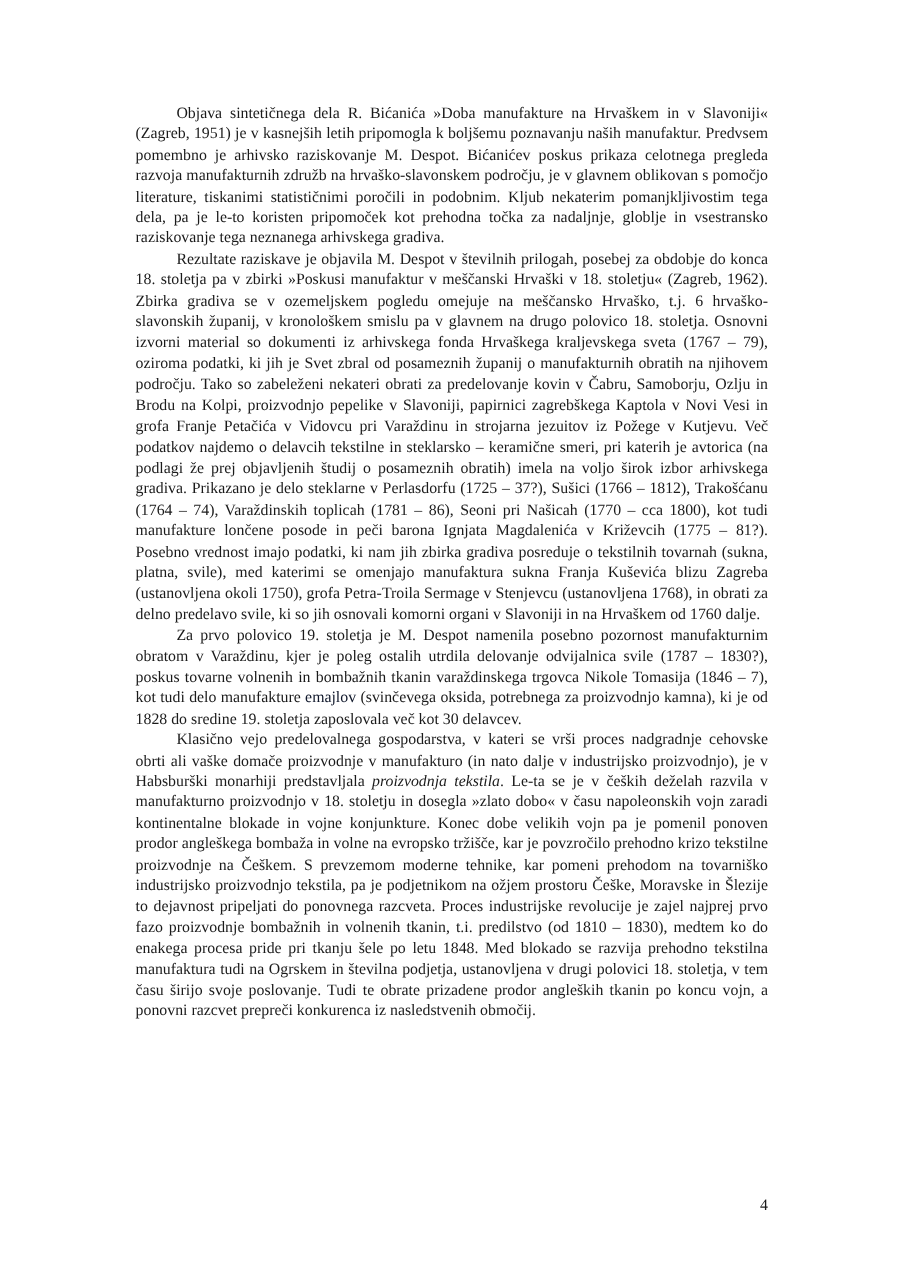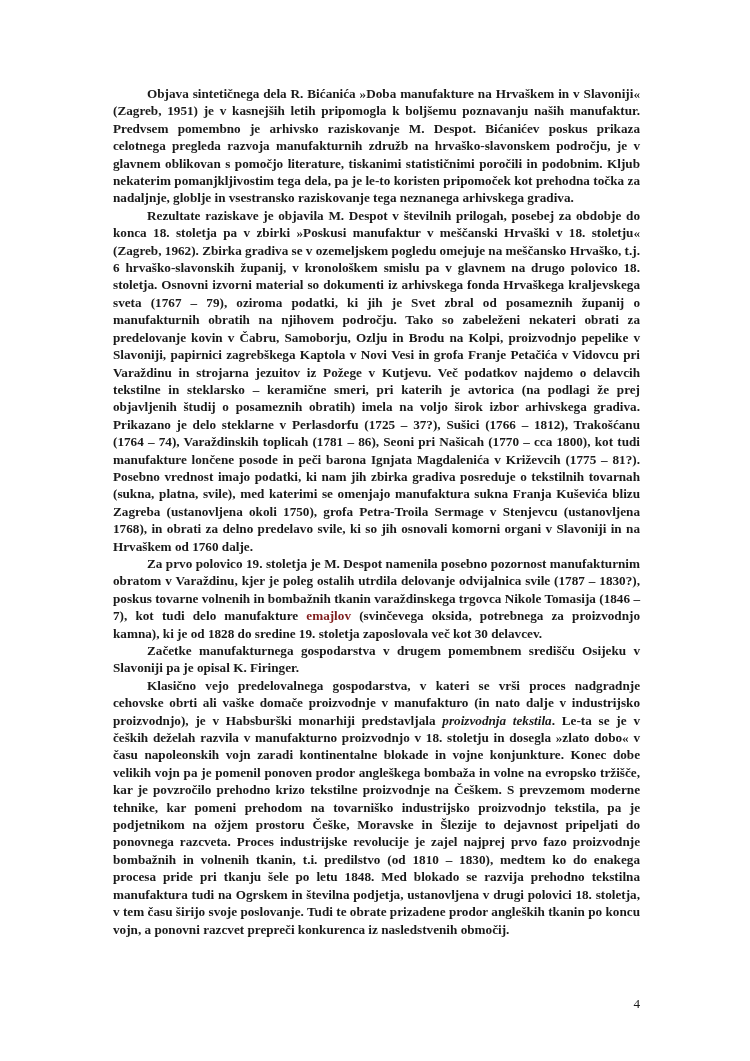--- a/index.html
+++ b/index.html
@@ -22,24 +22,23 @@
     width: 527px;
   }
   .para {
     margin: 0;
     font-size: 13.2px;
     line-height: 17.4px;
     text-align: justify;
     text-indent: 34px;
     hyphens: none;
     word-spacing: 0;
-    font-weight: bold;
   }
   .hl-emajlov {
-    color: #7f1d1d;
+    color: #0f172a;
   }
   .italic-term {
     font-style: italic;
     margin-top: 13px;
   }
   .page-number {
     position: absolute;
     right: 110px;
     top: 995px;
     font-size: 13.2px;
@@ -53,19 +52,18 @@
 <body>
 
 <div class="page">
 
   <p class="para">Objava sintetičnega dela R. Bićanića »Doba manufakture na Hrvaškem in v Slavoniji« (Zagreb, 1951) je v kasnejših letih pripomogla k boljšemu poznavanju naših manufaktur. Predvsem pomembno je arhivsko raziskovanje M. Despot. Bićanićev poskus prikaza celotnega pregleda razvoja manufakturnih združb na hrvaško-slavonskem področju, je v glavnem oblikovan s pomočjo literature, tiskanimi statističnimi poročili in podobnim. Kljub nekaterim pomanjkljivostim tega dela, pa je le-to koristen pripomoček kot prehodna točka za nadaljnje, globlje in vsestransko raziskovanje tega neznanega arhivskega gradiva.</p>
 
   <p class="para">Rezultate raziskave je objavila M. Despot v številnih prilogah, posebej za obdobje do konca 18. stoletja pa v zbirki »Poskusi manufaktur v meščanski Hrvaški v 18. stoletju« (Zagreb, 1962). Zbirka gradiva se v ozemeljskem pogledu omejuje na meščansko Hrvaško, t.j. 6 hrvaško-slavonskih županij, v kronološkem smislu pa v glavnem na drugo polovico 18. stoletja. Osnovni izvorni material so dokumenti iz arhivskega fonda Hrvaškega kraljevskega sveta (1767 – 79), oziroma podatki, ki jih je Svet zbral od posameznih županij o manufakturnih obratih na njihovem področju. Tako so zabeleženi nekateri obrati za predelovanje kovin v Čabru, Samoborju, Ozlju in Brodu na Kolpi, proizvodnjo pepelike v Slavoniji, papirnici zagrebškega Kaptola v Novi Vesi in grofa Franje Petačića v Vidovcu pri Varaždinu in strojarna jezuitov iz Požege v Kutjevu. Več podatkov najdemo o delavcih tekstilne in steklarsko – keramične smeri, pri katerih je avtorica (na podlagi že prej objavljenih študij o posameznih obratih) imela na voljo širok izbor arhivskega gradiva. Prikazano je delo steklarne v Perlasdorfu (1725 – 37?), Sušici (1766 – 1812), Trakošćanu (1764 – 74), Varaždinskih toplicah (1781 – 86), Seoni pri Našicah (1770 – cca 1800), kot tudi manufakture lončene posode in peči barona Ignjata Magdalenića v Križevcih (1775 – 81?). Posebno vrednost imajo podatki, ki nam jih zbirka gradiva posreduje o tekstilnih tovarnah (sukna, platna, svile), med katerimi se omenjajo manufaktura sukna Franja Kuševića blizu Zagreba (ustanovljena okoli 1750), grofa Petra-Troila Sermage v Stenjevcu (ustanovljena 1768), in obrati za delno predelavo svile, ki so jih osnovali komorni organi v Slavoniji in na Hrvaškem od 1760 dalje.</p>
 
   <p class="para"><span>Za prvo polovico 19. stoletja je M. Despot namenila posebno pozornost manufakturnim obratom v Varaždinu, kjer je poleg ostalih utrdila delovanje odvijalnica svile (1787 – 1830?), poskus tovarne volnenih in bombažnih tkanin varaždinskega trgovca Nikole Tomasija (1846 – 7), kot tudi delo manufakture </span><span class="hl-emajlov">emajlov</span><span> (svinčevega oksida, potrebnega za proizvodnjo kamna), ki je od 1828 do sredine 19. stoletja zaposlovala več kot 30 delavcev.</span></p>
 
-  <p class="para">Začetke manufakturnega gospodarstva v drugem pomembnem središču Osijeku v Slavoniji pa je opisal K. Firinger.</p>
 
   <p class="para"><span>Klasično vejo predelovalnega gospodarstva, v kateri se vrši proces nadgradnje cehovske obrti ali vaške domače proizvodnje v manufakturo (in nato dalje v industrijsko proizvodnjo), je v Habsburški monarhiji predstavljala </span><span class="italic-term">proizvodnja tekstila</span><span>. Le-ta se je v čeških deželah razvila v manufakturno proizvodnjo v 18. stoletju in dosegla »zlato dobo« v času napoleonskih vojn zaradi kontinentalne blokade in vojne konjunkture. Konec dobe velikih vojn pa je pomenil ponoven prodor angleškega bombaža in volne na evropsko tržišče, kar je povzročilo prehodno krizo tekstilne proizvodnje na Češkem. S prevzemom moderne tehnike, kar pomeni prehodom na tovarniško industrijsko proizvodnjo tekstila, pa je podjetnikom na ožjem prostoru Češke, Moravske in Šlezije to dejavnost pripeljati do ponovnega razcveta. Proces industrijske revolucije je zajel najprej prvo fazo proizvodnje bombažnih in volnenih tkanin, t.i. predilstvo (od 1810 – 1830), medtem ko do enakega procesa pride pri tkanju šele po letu 1848. Med blokado se razvija prehodno tekstilna manufaktura tudi na Ogrskem in številna podjetja, ustanovljena v drugi polovici 18. stoletja, v tem času širijo svoje poslovanje. Tudi te obrate prizadene prodor angleških tkanin po koncu vojn, a ponovni razcvet prepreči konkurenca iz nasledstvenih območij.</span></p>
 
 </div>
 
 <div class="page-number">4</div>
 
 </body></html>

